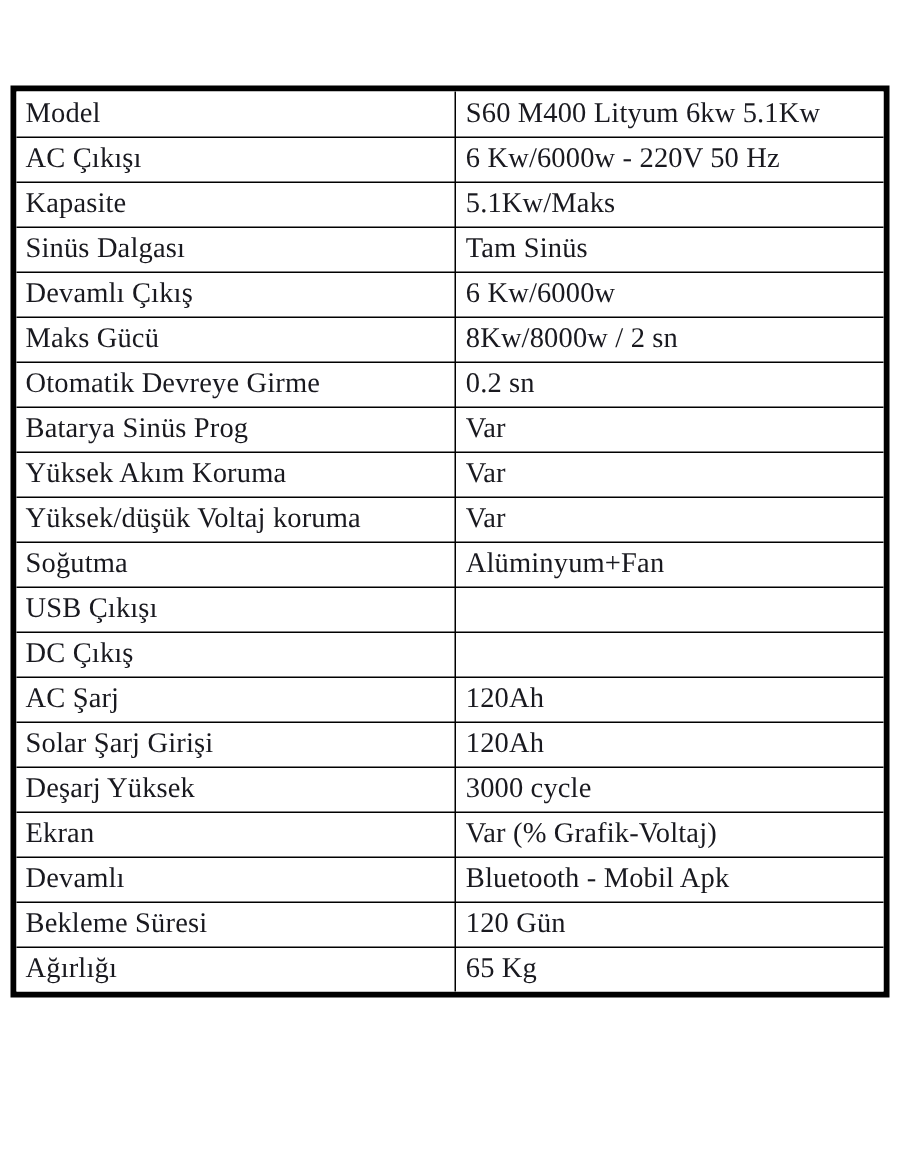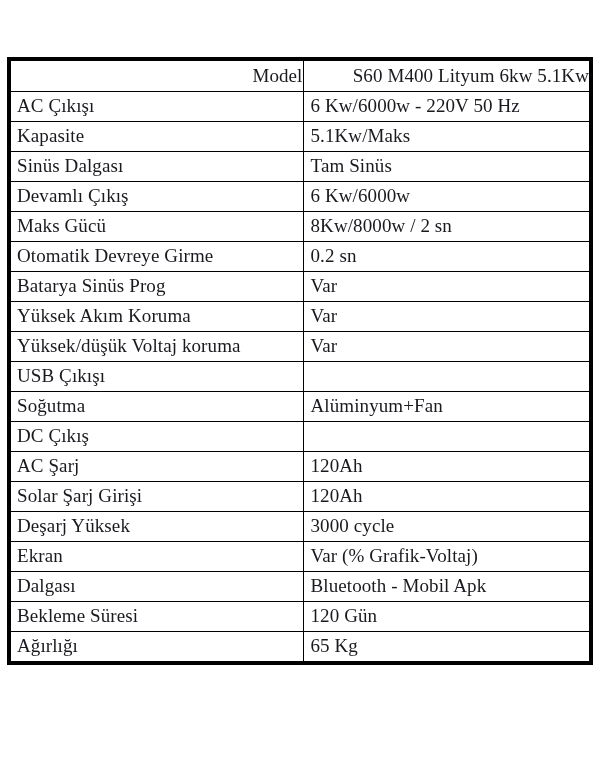--- a/index.html
+++ b/index.html
@@ -55,21 +55,20 @@
 
   table.spec-table td.cell-label {
     border-left: none;
   }
   table.spec-table td.cell-value {
     border-right: none;
     padding-left: 7px;
   }
   table.spec-table tr:first-child td {
     border-top: none;
-    text-align: right;
   }
   table.spec-table tr:last-child td {
     border-bottom: none;
   }
 </style>
 </head>
 <body>
 
 <div id="spec-sheet">
   <table class="spec-table">
@@ -112,26 +111,26 @@
         </tr>
         <tr>
           <td class="cell-label">Yüksek Akım Koruma</td>
           <td class="cell-value">Var</td>
         </tr>
         <tr>
           <td class="cell-label">Yüksek/düşük Voltaj koruma</td>
           <td class="cell-value">Var</td>
         </tr>
         <tr>
+          <td class="cell-label">Soğutma</td>
+          <td class="cell-value">Alüminyum+Fan</td>
+        </tr>
+        <tr>
           <td class="cell-label">USB Çıkışı</td>
           <td class="cell-value"></td>
-        </tr>
-        <tr>
-          <td class="cell-label">Soğutma</td>
-          <td class="cell-value">Alüminyum+Fan</td>
         </tr>
         <tr>
           <td class="cell-label">DC Çıkış</td>
           <td class="cell-value"></td>
         </tr>
         <tr>
           <td class="cell-label">AC Şarj</td>
           <td class="cell-value">120Ah</td>
         </tr>
         <tr>
@@ -140,21 +139,21 @@
         </tr>
         <tr>
           <td class="cell-label">Deşarj Yüksek</td>
           <td class="cell-value">3000 cycle</td>
         </tr>
         <tr>
           <td class="cell-label">Ekran</td>
           <td class="cell-value">Var (% Grafik-Voltaj)</td>
         </tr>
         <tr>
-          <td class="cell-label">Dalgası</td>
+          <td class="cell-label">Devamlı</td>
           <td class="cell-value">Bluetooth - Mobil Apk</td>
         </tr>
         <tr>
           <td class="cell-label">Bekleme Süresi</td>
           <td class="cell-value">120 Gün</td>
         </tr>
         <tr>
           <td class="cell-label">Ağırlığı</td>
           <td class="cell-value">65 Kg</td>
         </tr>

